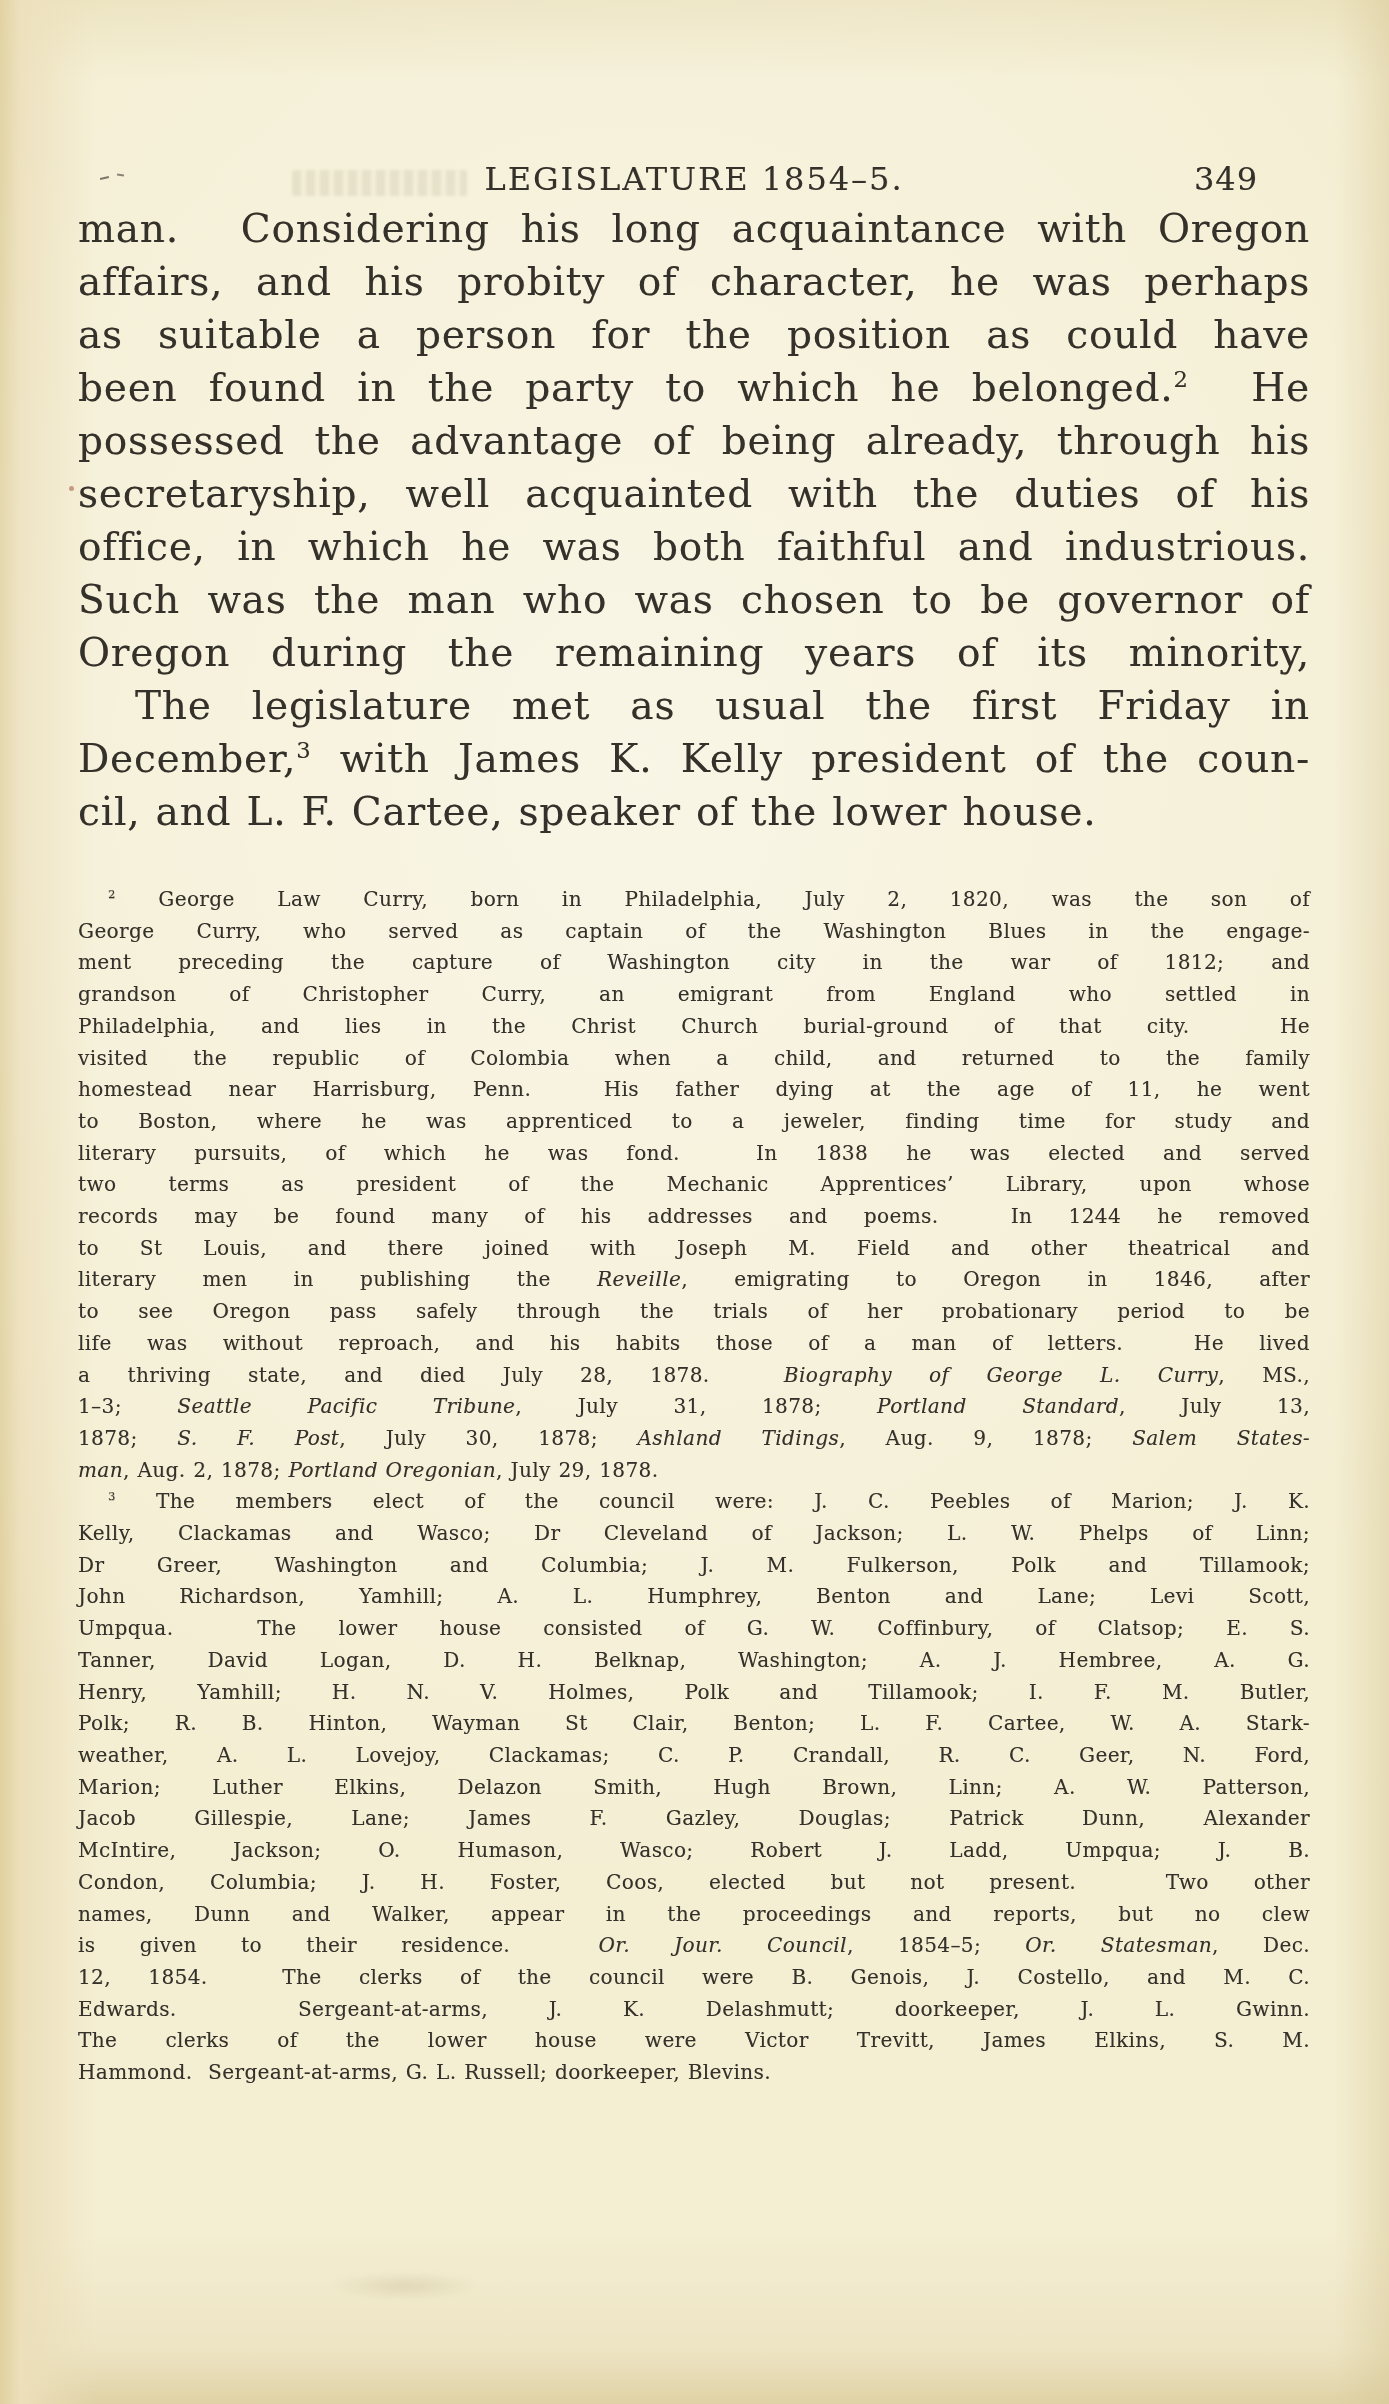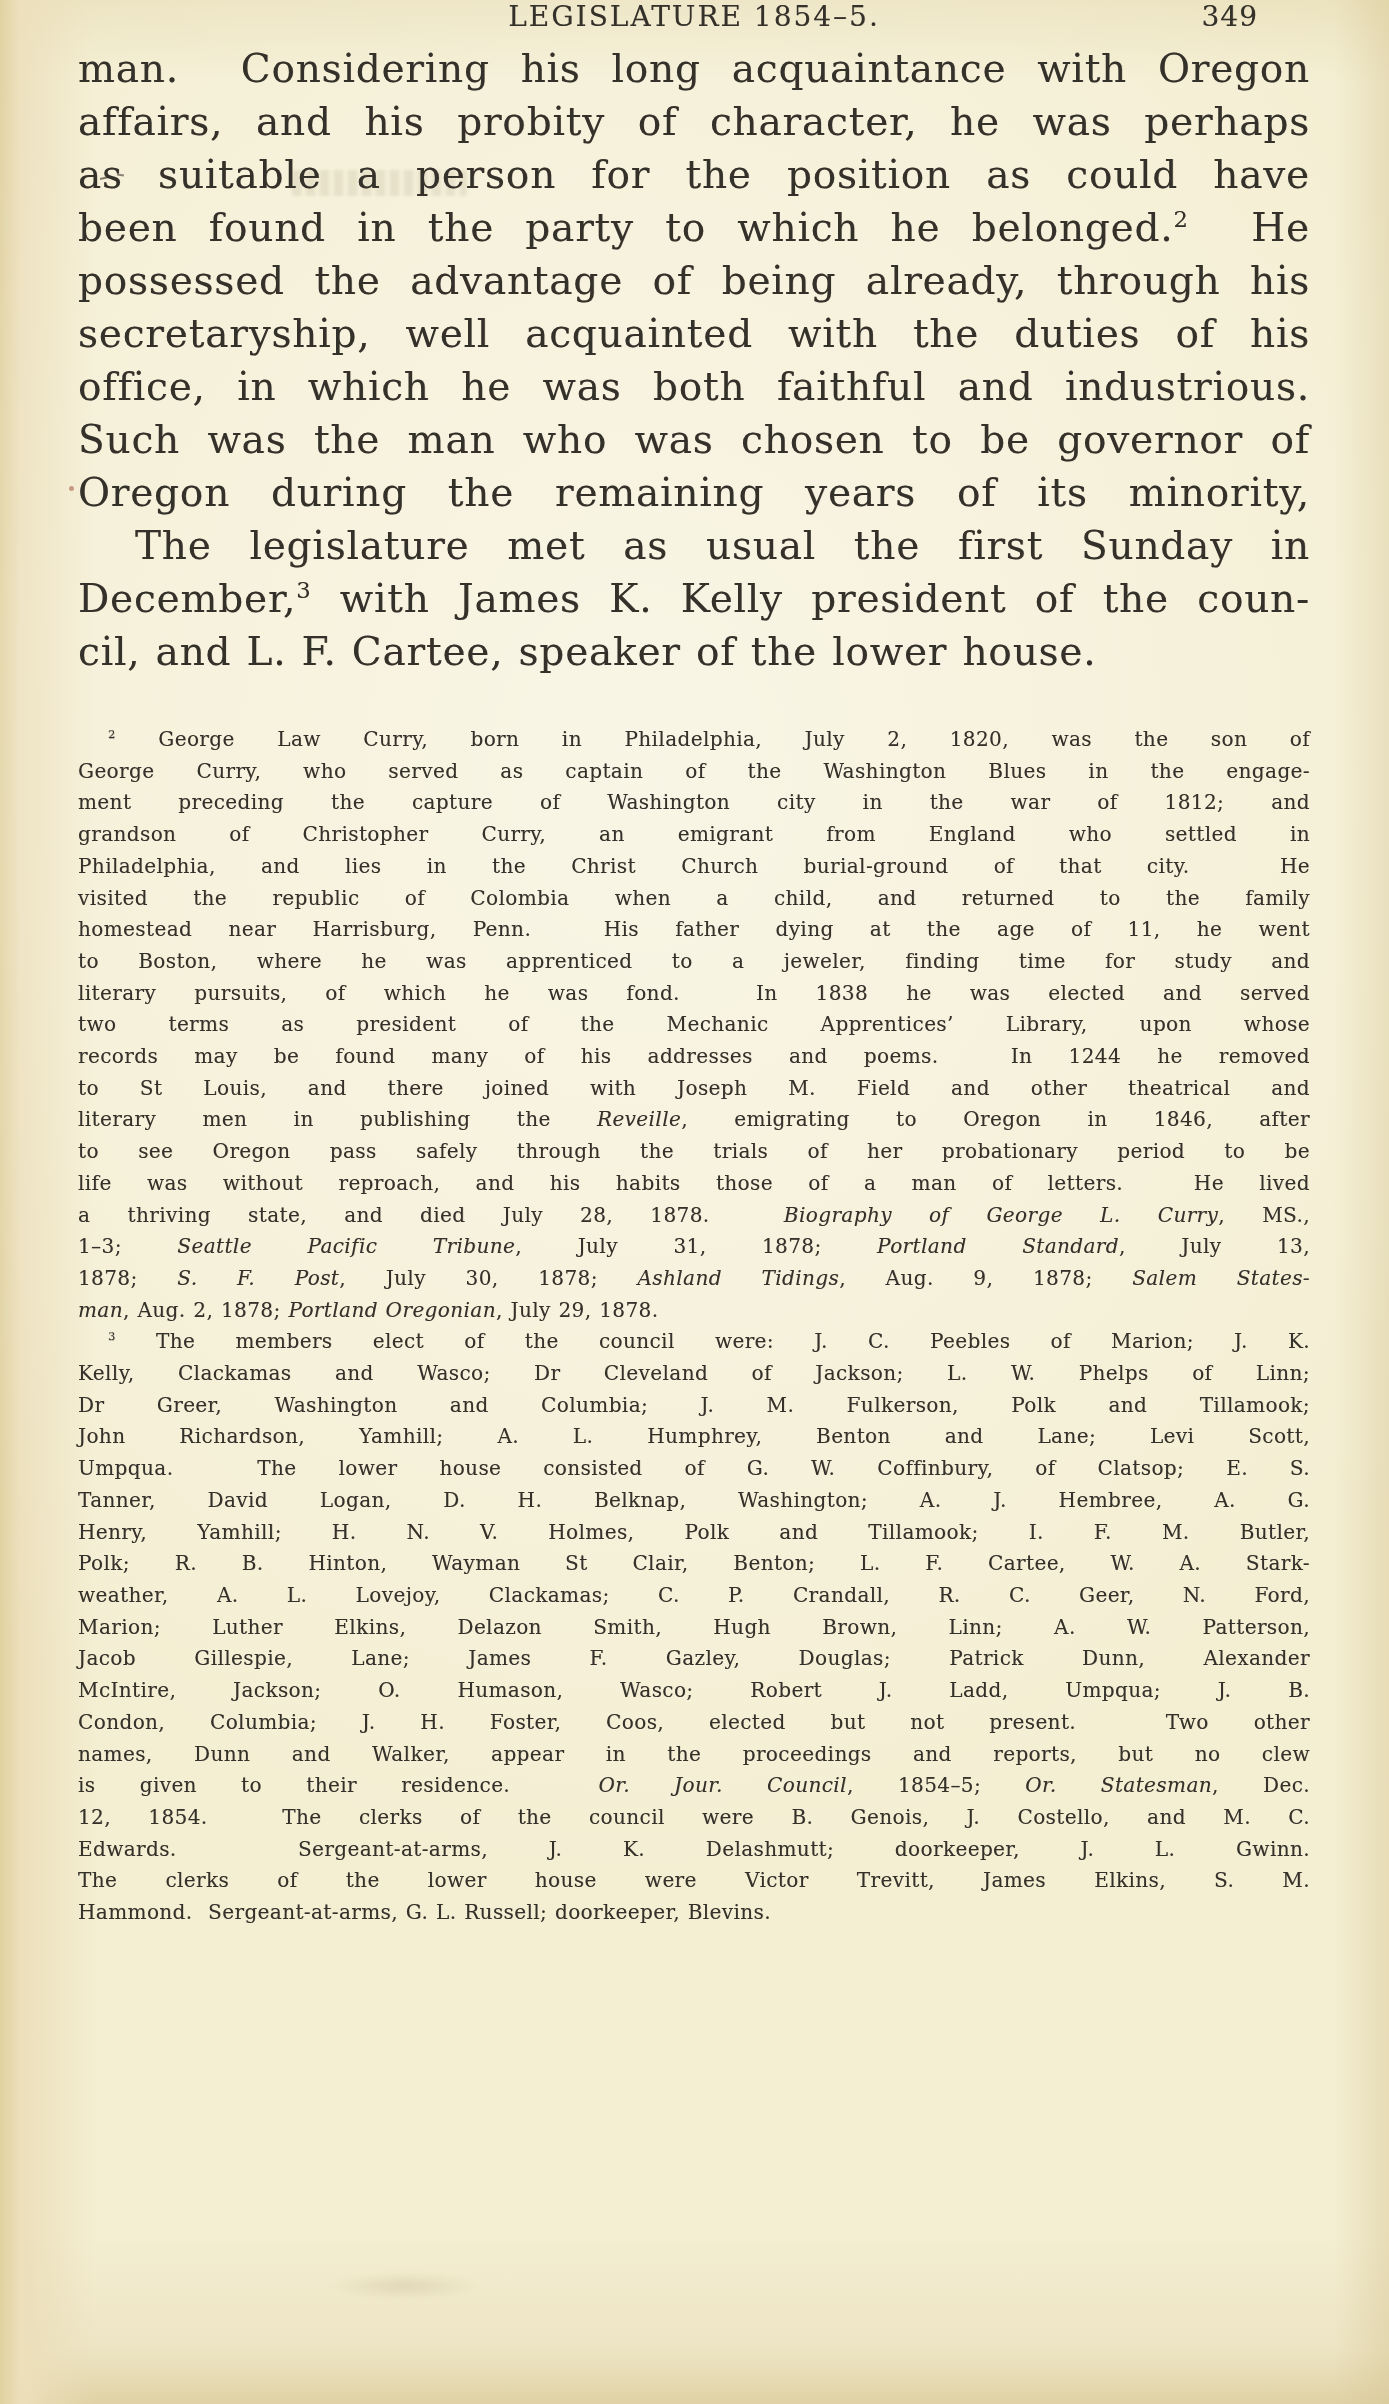--- a/index.html
+++ b/index.html
@@ -12,21 +12,21 @@
       linear-gradient(90deg, #e0d19f 0px, #ecdfba 20px, rgba(244,238,210,0) 95px),
       linear-gradient(270deg, rgba(214,198,148,0.45) 0px, rgba(214,198,148,0) 55px),
       linear-gradient(0deg, rgba(203,182,122,0.5) 0px, rgba(219,203,158,0.28) 55px, rgba(219,203,158,0) 170px),
       linear-gradient(180deg, rgba(228,216,172,0.55) 0px, rgba(228,216,172,0) 80px);
     overflow:hidden;
     font-family:"DejaVu Serif", serif;
     color:var(--ink,#34302a);
     text-shadow:0.3px 0.3px 0.5px rgba(60,55,45,0.35);
   }
   .column{position:absolute;left:78px;top:0;width:1232px;}
-  .running-head{position:relative;height:42px;font-size:28px;}
+  .running-head{position:relative;margin-top:160px;height:42px;font-size:32px;}
   .head-title{position:absolute;left:50%;transform:translateX(-50%);top:0;letter-spacing:2px;white-space:pre;}
   .page-number{position:absolute;right:52px;top:0;letter-spacing:1px;}
   .body-text{font-size:39px;line-height:53px;letter-spacing:0.8px;word-spacing:2px;}
   .footnotes{margin-top:46px;font-size:20px;line-height:31.7px;letter-spacing:0.4px;word-spacing:1px;}
   .line{
     text-align:justify;
     -moz-text-align-last:justify;
     text-align-last:justify;
     white-space:pre-wrap;
   }
@@ -65,21 +65,21 @@
     <section class="body-text">
         <div class="line"><span>man.  Considering his long acquaintance with Oregon</span></div>
         <div class="line"><span>affairs, and his probity of character, he was perhaps</span></div>
         <div class="line"><span>as suitable a person for the position as could have</span></div>
         <div class="line"><span>been found in the party to which he belonged.</span><span class="sup">2</span><span>  He</span></div>
         <div class="line"><span>possessed the advantage of being already, through his</span></div>
         <div class="line"><span>secretaryship, well acquainted with the duties of his</span></div>
         <div class="line"><span>office, in which he was both faithful and industrious.</span></div>
         <div class="line"><span>Such was the man who was chosen to be governor of</span></div>
         <div class="line"><span>Oregon during the remaining years of its minority,</span></div>
-        <div class="line ind"><span>The legislature met as usual the first Sunday in</span></div>
+        <div class="line ind"><span>The legislature met as usual the first Friday in</span></div>
         <div class="line"><span>December,</span><span class="sup">3</span><span> with James K. Kelly president of the coun-</span></div>
         <div class="line end"><span>cil, and L. F. Cartee, speaker of the lower house.</span></div>
       </section>
     <section class="footnotes">
         <div>
           <div class="line ind"><span class="sup">2</span><span> George Law Curry, born in Philadelphia, July 2, 1820, was the son of</span></div>
           <div class="line"><span>George Curry, who served as captain of the Washington Blues in the engage-</span></div>
           <div class="line"><span>ment preceding the capture of Washington city in the war of 1812; and</span></div>
           <div class="line"><span>grandson of Christopher Curry, an emigrant from England who settled in</span></div>
           <div class="line"><span>Philadelphia, and lies in the Christ Church burial-ground of that city.  He</span></div>

